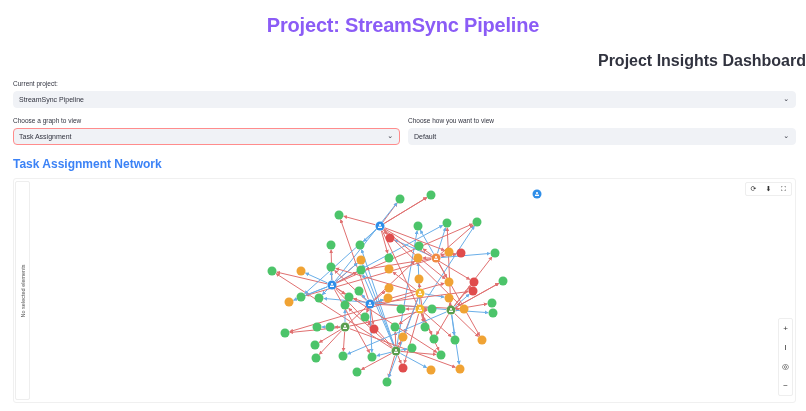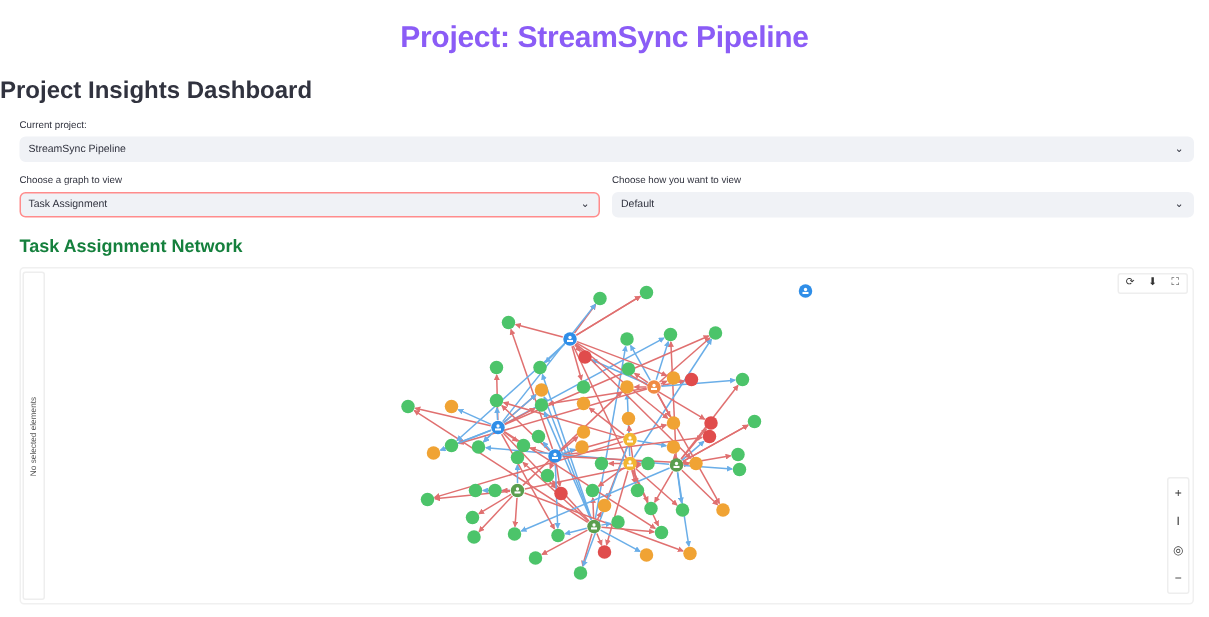--- a/index.html
+++ b/index.html
@@ -1,24 +1,24 @@
 <!DOCTYPE html>
 <html><head>
 <meta charset="utf-8">
 <style>
   * { box-sizing: border-box; margin: 0; padding: 0; }
   html, body { width: 806px; height: 411px; overflow: hidden; background: #ffffff; }
   body { font-family: "Liberation Sans", "DejaVu Sans", sans-serif; color: #31333f; position: relative; }
   .page-title { position: absolute; left: 0; width: 806px; top: 14px; text-align: center; font-size: 20px; font-weight: bold; color: #8b5cf6; letter-spacing: -0.2px; }
-  .page-subtitle { position: absolute; left: 0; width: 806px; top: 52px; text-align: left; font-size: 16px; font-weight: bold; color: #31333f; }
+  .page-subtitle { position: absolute; left: 0; width: 806px; top: 52px; text-align: right; font-size: 16px; font-weight: bold; color: #31333f; }
   .field-label { position: absolute; font-size: 6.5px; color: #31333f; }
   .select { position: absolute; height: 17px; background: #f0f2f6; border-radius: 4px; border: 1px solid #f0f2f6; font-size: 7px; color: #31333f; display: flex; align-items: center; padding-left: 5px; cursor: pointer; }
   .select.focused { border: 1px solid #ff8c8c; }
   .select .chev { position: absolute; right: 6px; top: 3px; font-size: 7px; color: #31333f; }
-  .section-title { position: absolute; left: 13px; top: 157px; font-size: 12px; font-weight: bold; color: #15803d; }
+  .section-title { position: absolute; left: 13px; top: 157px; font-size: 12px; font-weight: bold; color: #3b82f6; }
   .graph-frame { position: absolute; left: 13px; top: 178px; width: 783px; height: 225px; border: 1px solid #f0f0f0; border-radius: 3px; background: #fff; }
   .side-panel { position: absolute; left: 15px; top: 181px; width: 15px; height: 219px; border: 1px solid #eeeeee; border-radius: 2px; background: #fff; }
   .side-panel span { position: absolute; left: 50%; top: 50%; transform: translate(-50%, -50%) rotate(-90deg); white-space: nowrap; font-size: 5.5px; color: #555; }
   .toolbar { position: absolute; left: 745px; top: 182px; width: 47px; height: 14px; border: 1px solid #eeeeee; border-radius: 2px; display: flex; justify-content: space-around; align-items: center; background: #fff; }
   .tb-btn { font-size: 7px; color: #333; cursor: pointer; width: 14px; text-align: center; line-height: 12px; }
   .zoombar { position: absolute; left: 778px; top: 318px; width: 15px; height: 78px; border: 1px solid #eeeeee; border-radius: 2px; display: flex; flex-direction: column; justify-content: space-around; align-items: center; background: #fff; }
   .zb-btn { font-size: 8px; color: #333; cursor: pointer; line-height: 10px; }
   svg.graph { position: absolute; left: 0; top: 0; }
 </style>
 </head>

